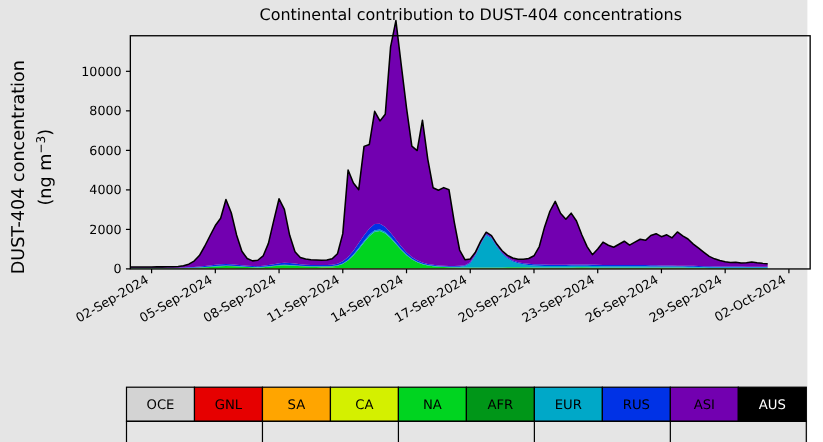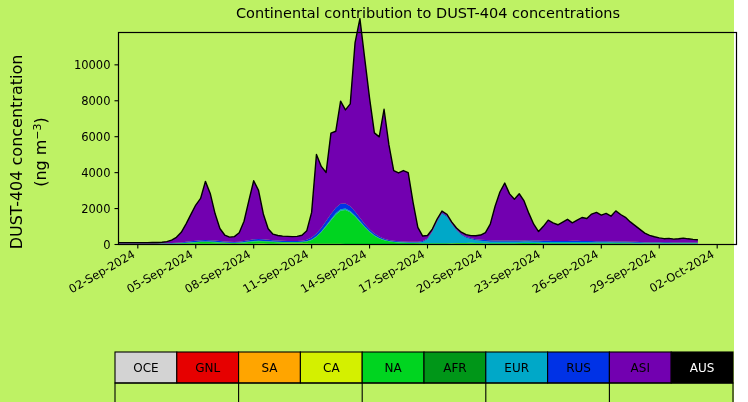--- a/index.html
+++ b/index.html
@@ -11,21 +11,21 @@
     width: 748px;
     height: 402px;
     overflow: hidden;
     font-family: "DejaVu Sans", sans-serif;
     color: #000000;
   }
   #figure {
     position: relative;
     width: 734px;
     height: 402px;
-    background: #bef264;
+    background: #e5e5e5;
   }
   #chart-svg {
     position: absolute;
     left: 0;
     top: 0;
     width: 748px;
     height: 402px;
     display: block;
   }
   .chart-title {

